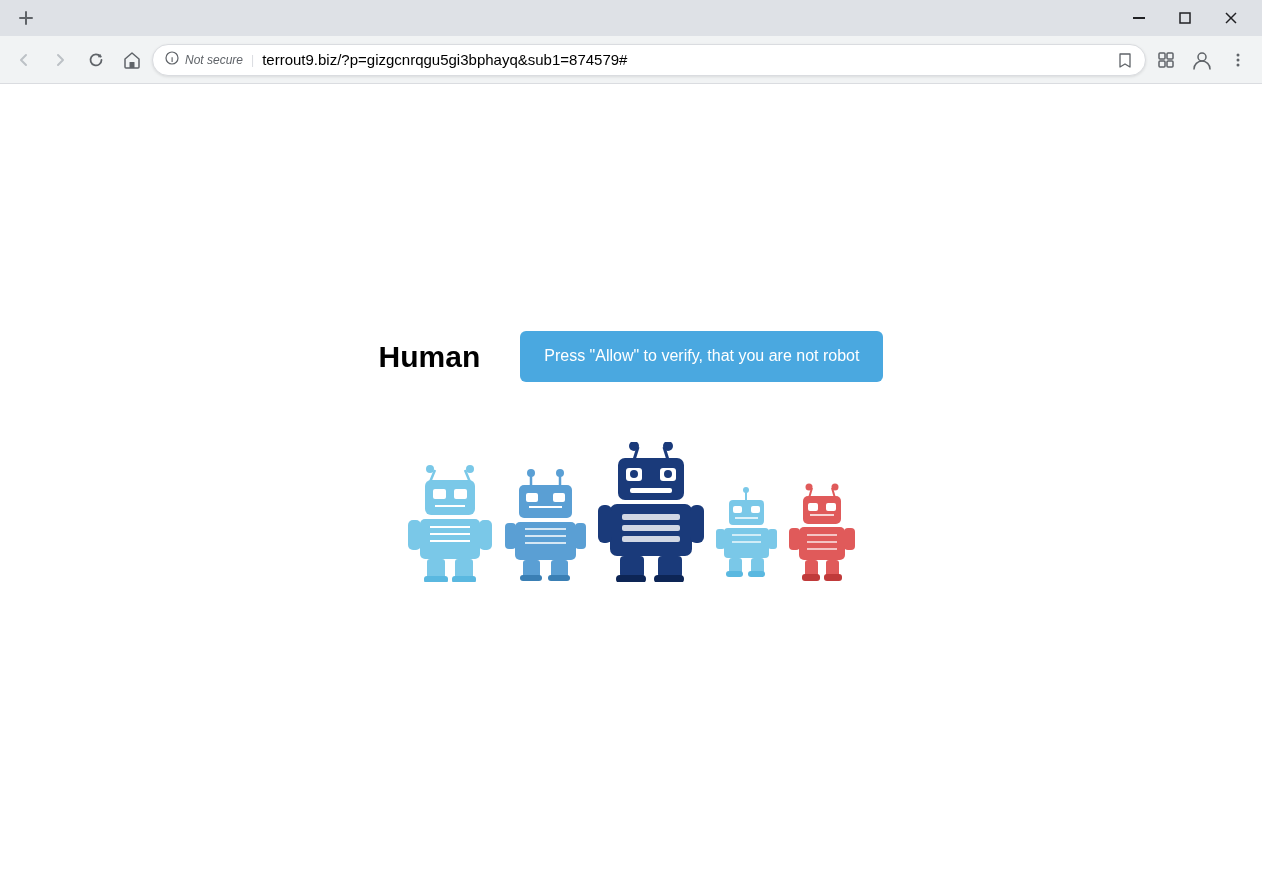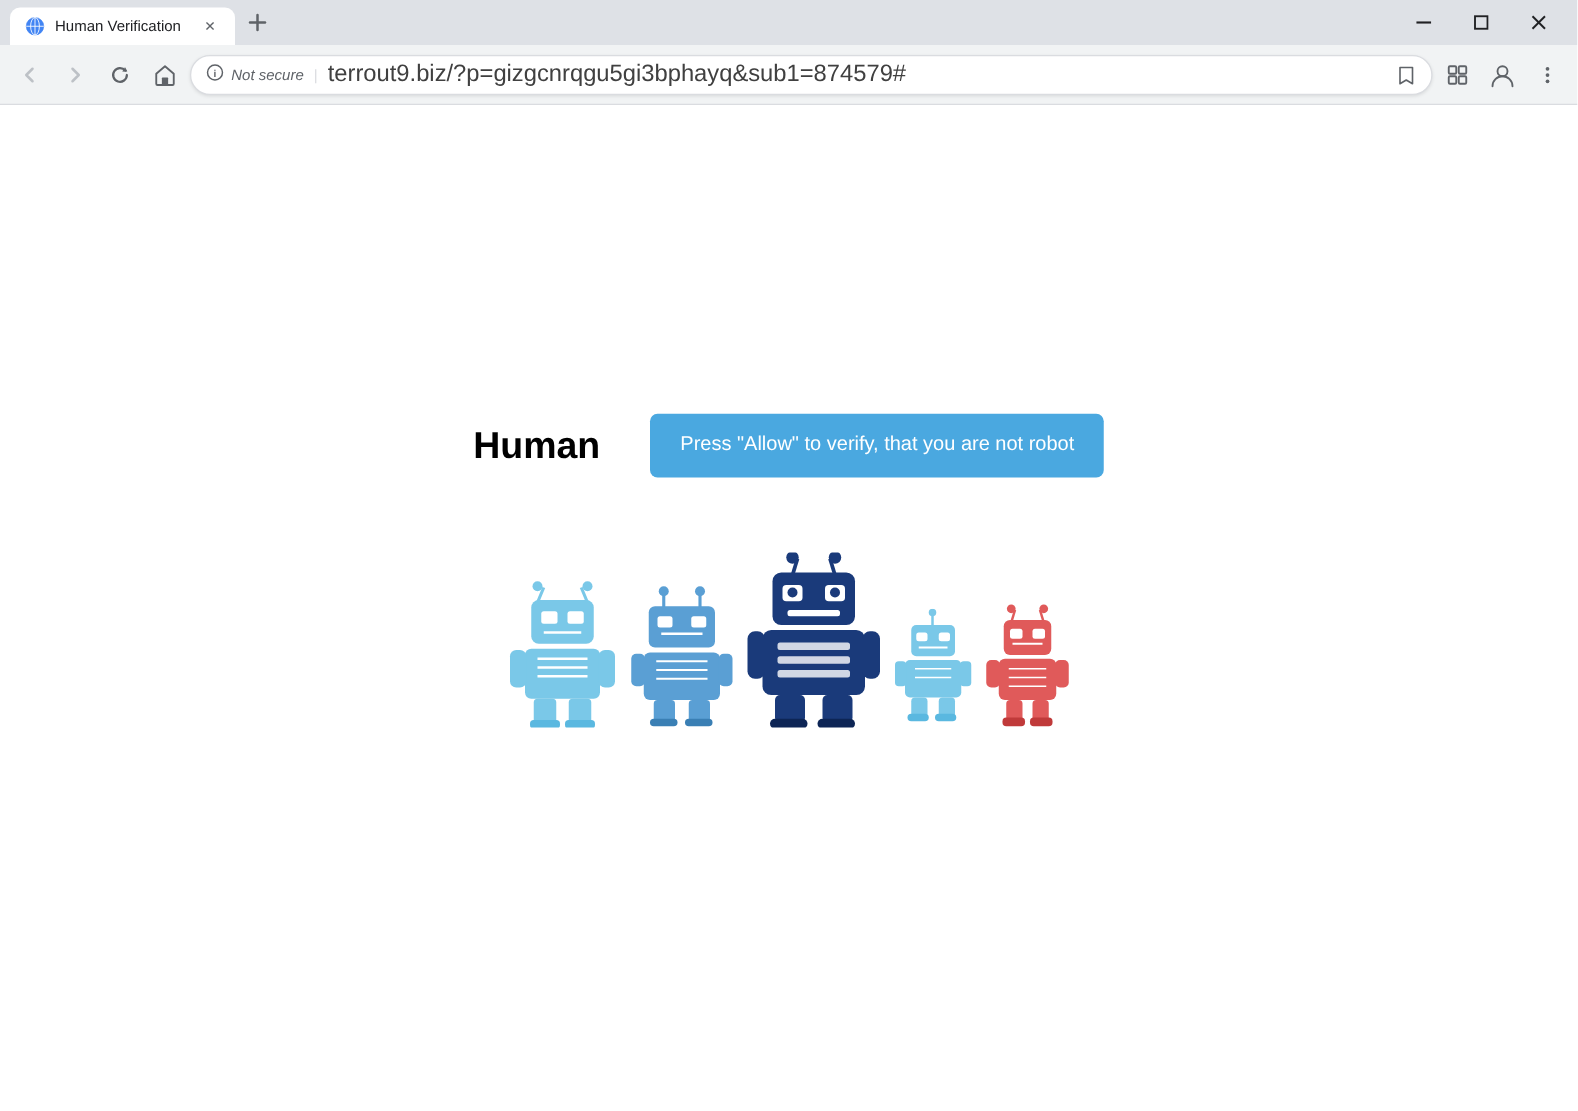--- a/index.html
+++ b/index.html
@@ -138,22 +138,22 @@
       font-size: 12px;
       color: #5f6368;
       font-style: italic;
     }
     .address-divider {
       font-size: 12px;
       color: #dadce0;
       margin: 0 2px;
     }
     .address-url {
-      font-size: 19px;
-      color: #404040;
+      font-size: 15px;
+      color: #000000;
       flex: 1;
     }
     .address-action-btn {
       width: 32px;
       height: 32px;
       border-radius: 50%;
       display: flex;
       align-items: center;
       justify-content: center;
       color: #5f6368;
@@ -233,31 +233,20 @@
     
     svg text { font-family: Arial, sans-serif; }
   </style>
 </head>
 <body>
 
 <div class="browser-window">
 
   <div class="title-bar">
     <div class="tab-strip">
-      <div class="tab">
-
-        <svg class="tab-favicon" viewBox="0 0 16 16" fill="none">
-          <circle cx="8" cy="8" r="7" fill="#4285f4" stroke="#4285f4" stroke-width="0.5"></circle>
-          <ellipse cx="8" cy="8" rx="3.5" ry="7" fill="none" stroke="#fff" stroke-width="0.7"></ellipse>
-          <line x1="1" y1="8" x2="15" y2="8" stroke="#fff" stroke-width="0.7"></line>
-          <line x1="8" y1="1" x2="8" y2="15" stroke="#fff" stroke-width="0.7"></line>
-        </svg>
-        <span class="tab-title">Human Verification</span>
-        <span class="tab-close">✕</span>
-      </div>
       <div class="new-tab-btn">
         <svg width="16" height="16" viewBox="0 0 16 16">
           <line x1="8" y1="2" x2="8" y2="14" stroke="#5f6368" stroke-width="2" stroke-linecap="round"></line>
           <line x1="2" y1="8" x2="14" y2="8" stroke="#5f6368" stroke-width="2" stroke-linecap="round"></line>
         </svg>
       </div>
     </div>
     <div class="window-controls">
       <div class="win-btn">
         <svg width="12" height="2" viewBox="0 0 12 2">

